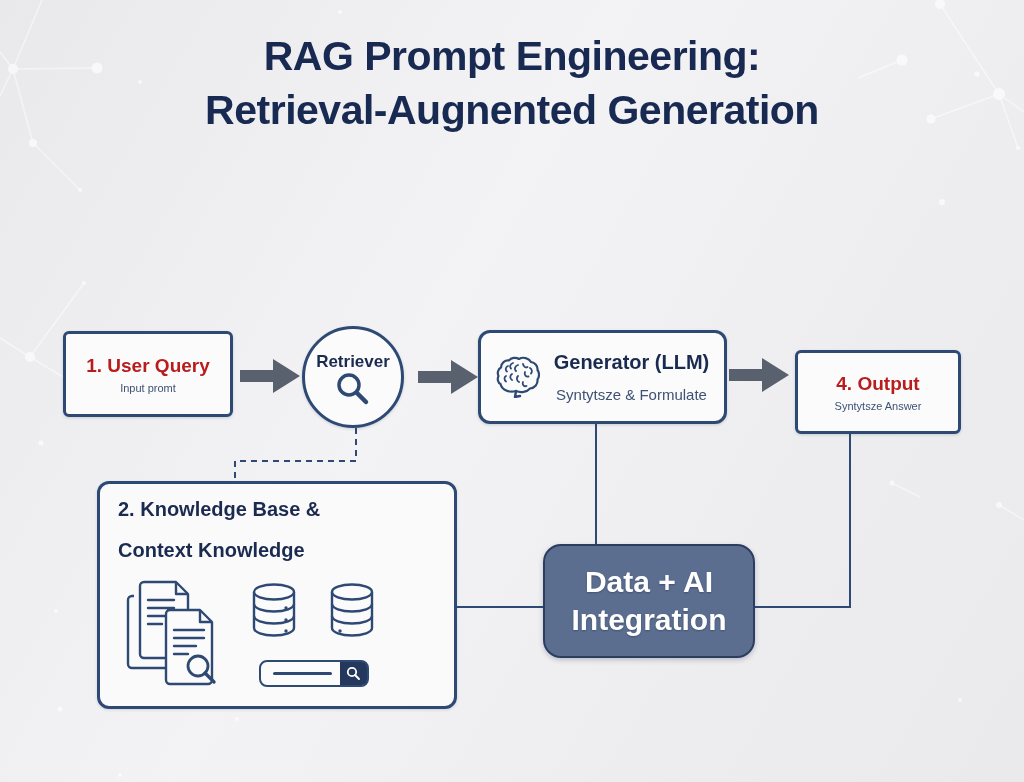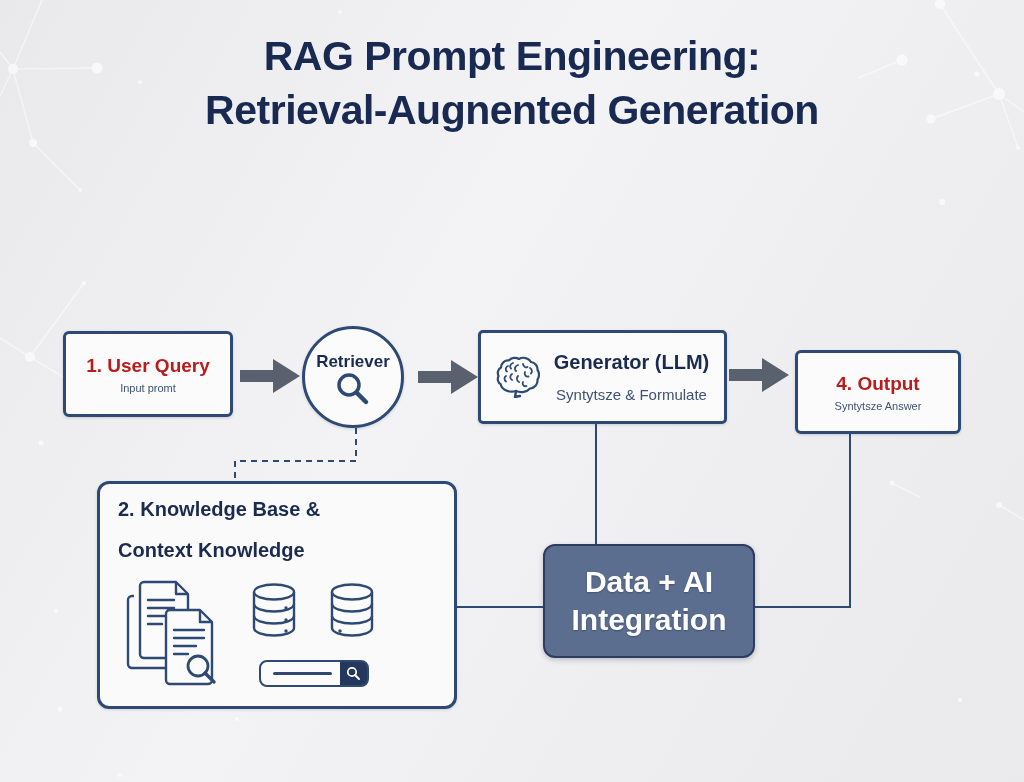--- a/index.html
+++ b/index.html
@@ -20,21 +20,21 @@
     position:absolute; background:#fbfbfc; border:3px solid #2e4a74; border-radius:6px;
     display:flex; flex-direction:column; align-items:center; justify-content:center;
     box-shadow:0 1px 3px rgba(30,45,80,.18);
   }
   .box-title { font-size:19px; font-weight:bold; color:#b91c1c; }
   .box-sub   { font-size:11px; color:#3e5274; margin-top:5px; }
 
   .box-user-query { left:63px; top:331px; width:164px; height:80px; }
   .box-output     { left:795px; top:350px; width:160px; height:78px; }
 
-  .box-generator  { left:478px; top:330px; width:243px; height:88px; border-radius:5px;
+  .box-generator  { left:478px; top:330px; width:243px; height:88px; border-radius:12px;
                     flex-direction:row; gap:14px; }
   .gen-text { display:flex; flex-direction:column; align-items:center; }
   .gen-title { font-size:20px; font-weight:bold; color:#1b2b50; }
   .gen-sub   { font-size:15px; color:#3e5274; margin-top:12px; }
 
   .retriever-circle {
     position:absolute; left:302px; top:326px; width:102px; height:102px;
     background:#fbfbfc; border:3px solid #2e4a74; border-radius:50%;
     display:flex; flex-direction:column; align-items:center; justify-content:center;
     box-sizing:border-box; box-shadow:0 1px 3px rgba(30,45,80,.18);
@@ -62,21 +62,21 @@
     display:flex; align-items:center;
   }
   .kb-search-line { flex:1; height:2.5px; background:#2e4a74; margin:0 8px 0 12px; border-radius:2px; }
   .kb-search-btn {
     width:27px; align-self:stretch; background:#24385e; border-radius:0 5px 5px 0;
     display:flex; align-items:center; justify-content:center;
   }
 
   .integration-box {
     position:absolute; left:543px; top:544px; width:212px; height:114px;
-    background:#5b6e90; border:2px solid #2d3d60; border-radius:12px; box-sizing:border-box;
+    background:#5b6e90; border:2px solid #2d3d60; border-radius:18px; box-sizing:border-box;
     display:flex; flex-direction:column; align-items:center; justify-content:center;
     color:#ffffff; font-weight:bold; font-size:30px; line-height:38px;
     text-shadow:0 1px 2px rgba(10,20,40,.3);
     box-shadow:0 2px 5px rgba(30,45,80,.25);
   }
 </style>
 </head>
 <body>
 
 <div class="stage">

